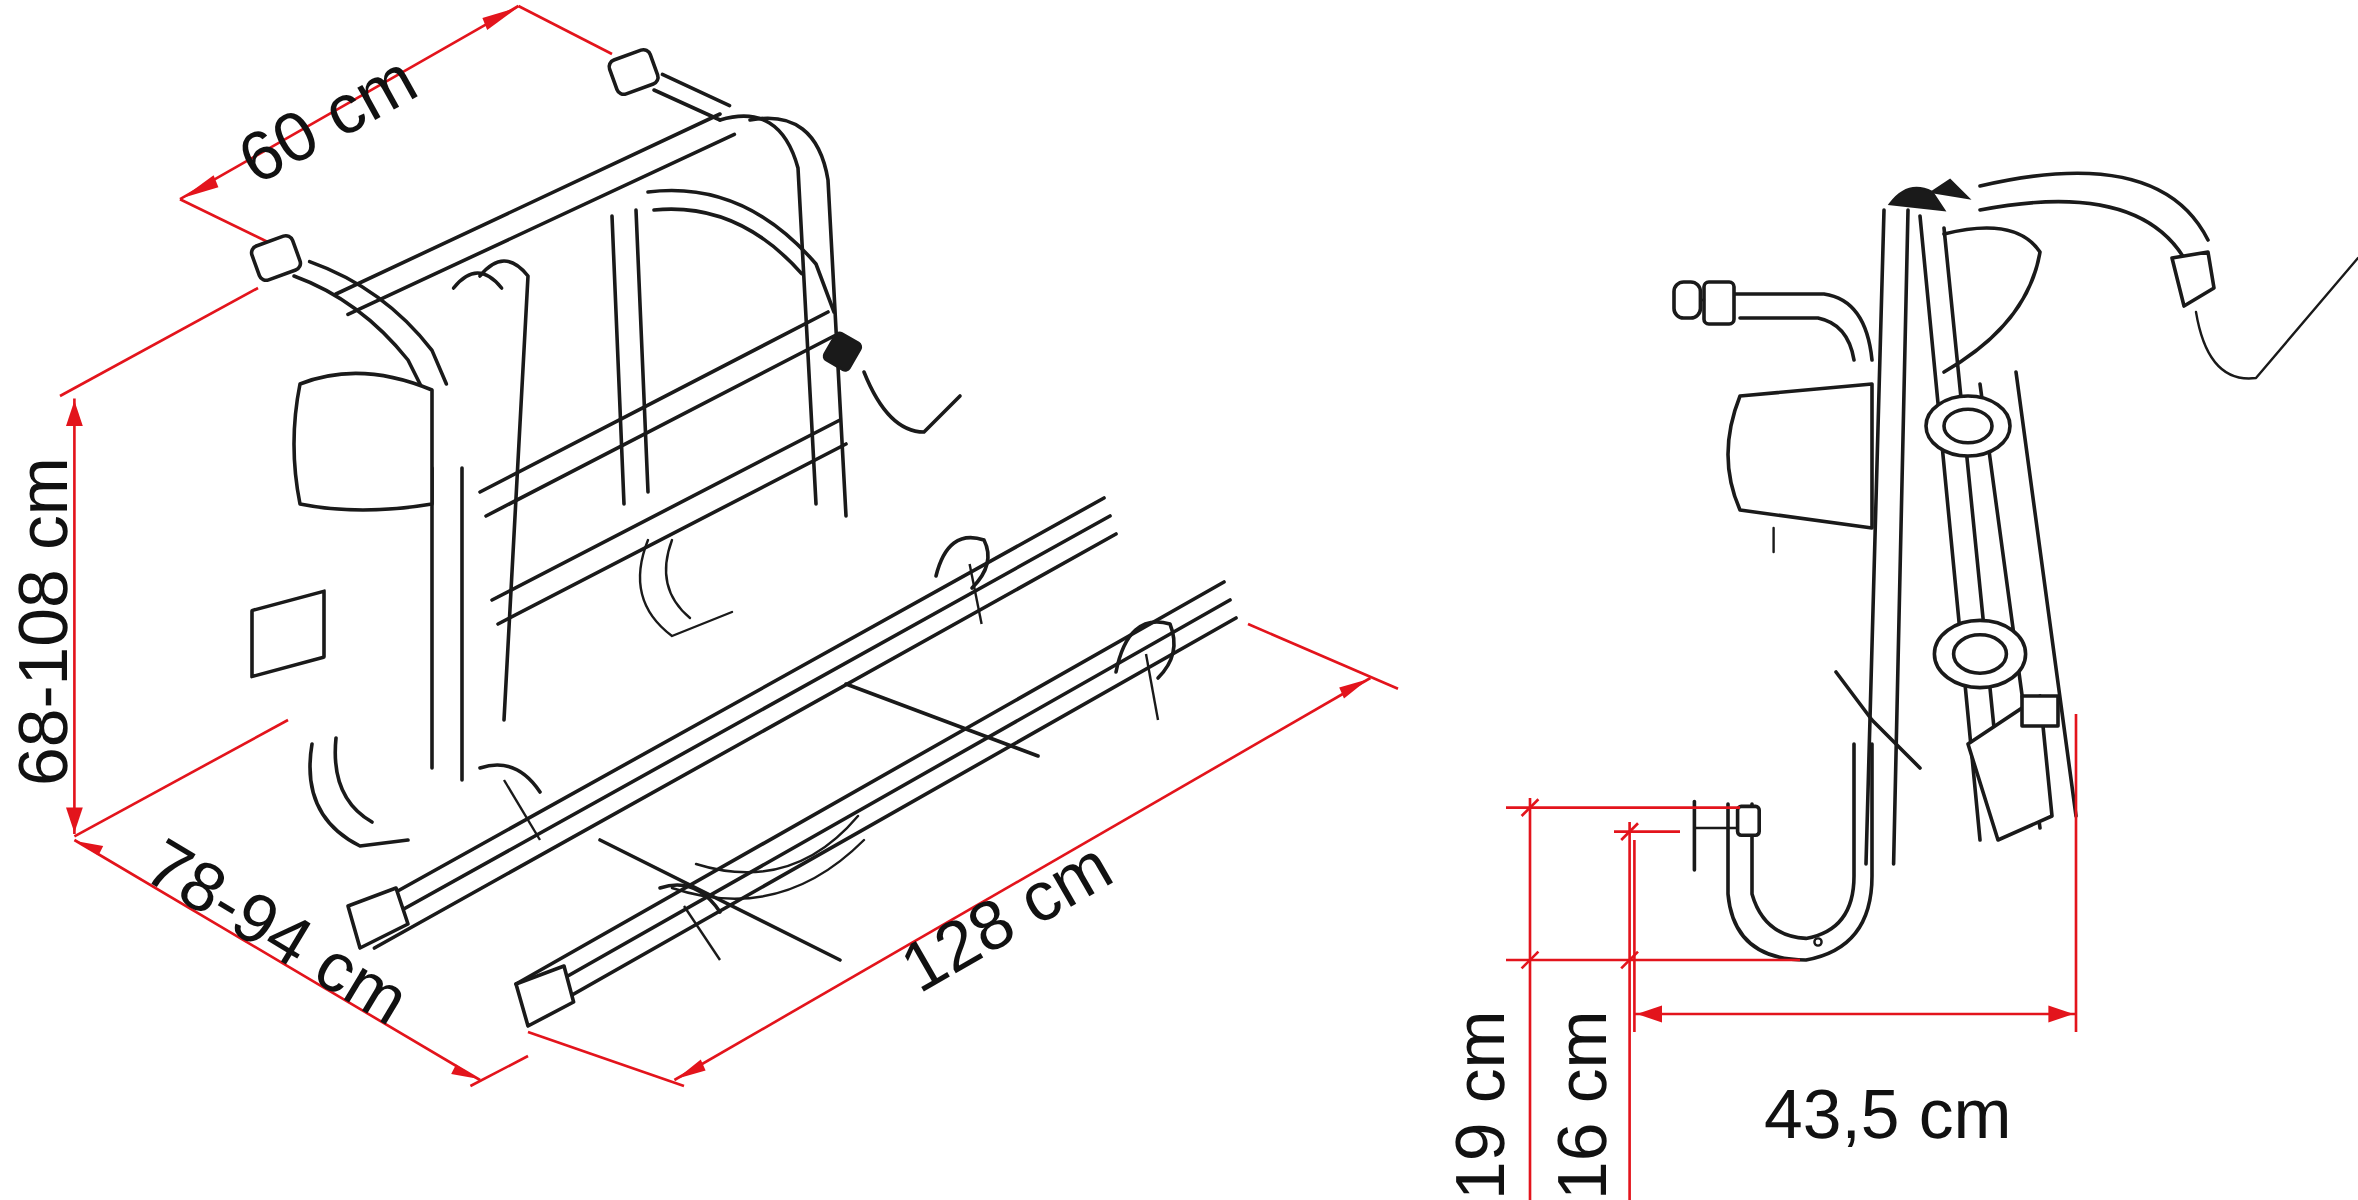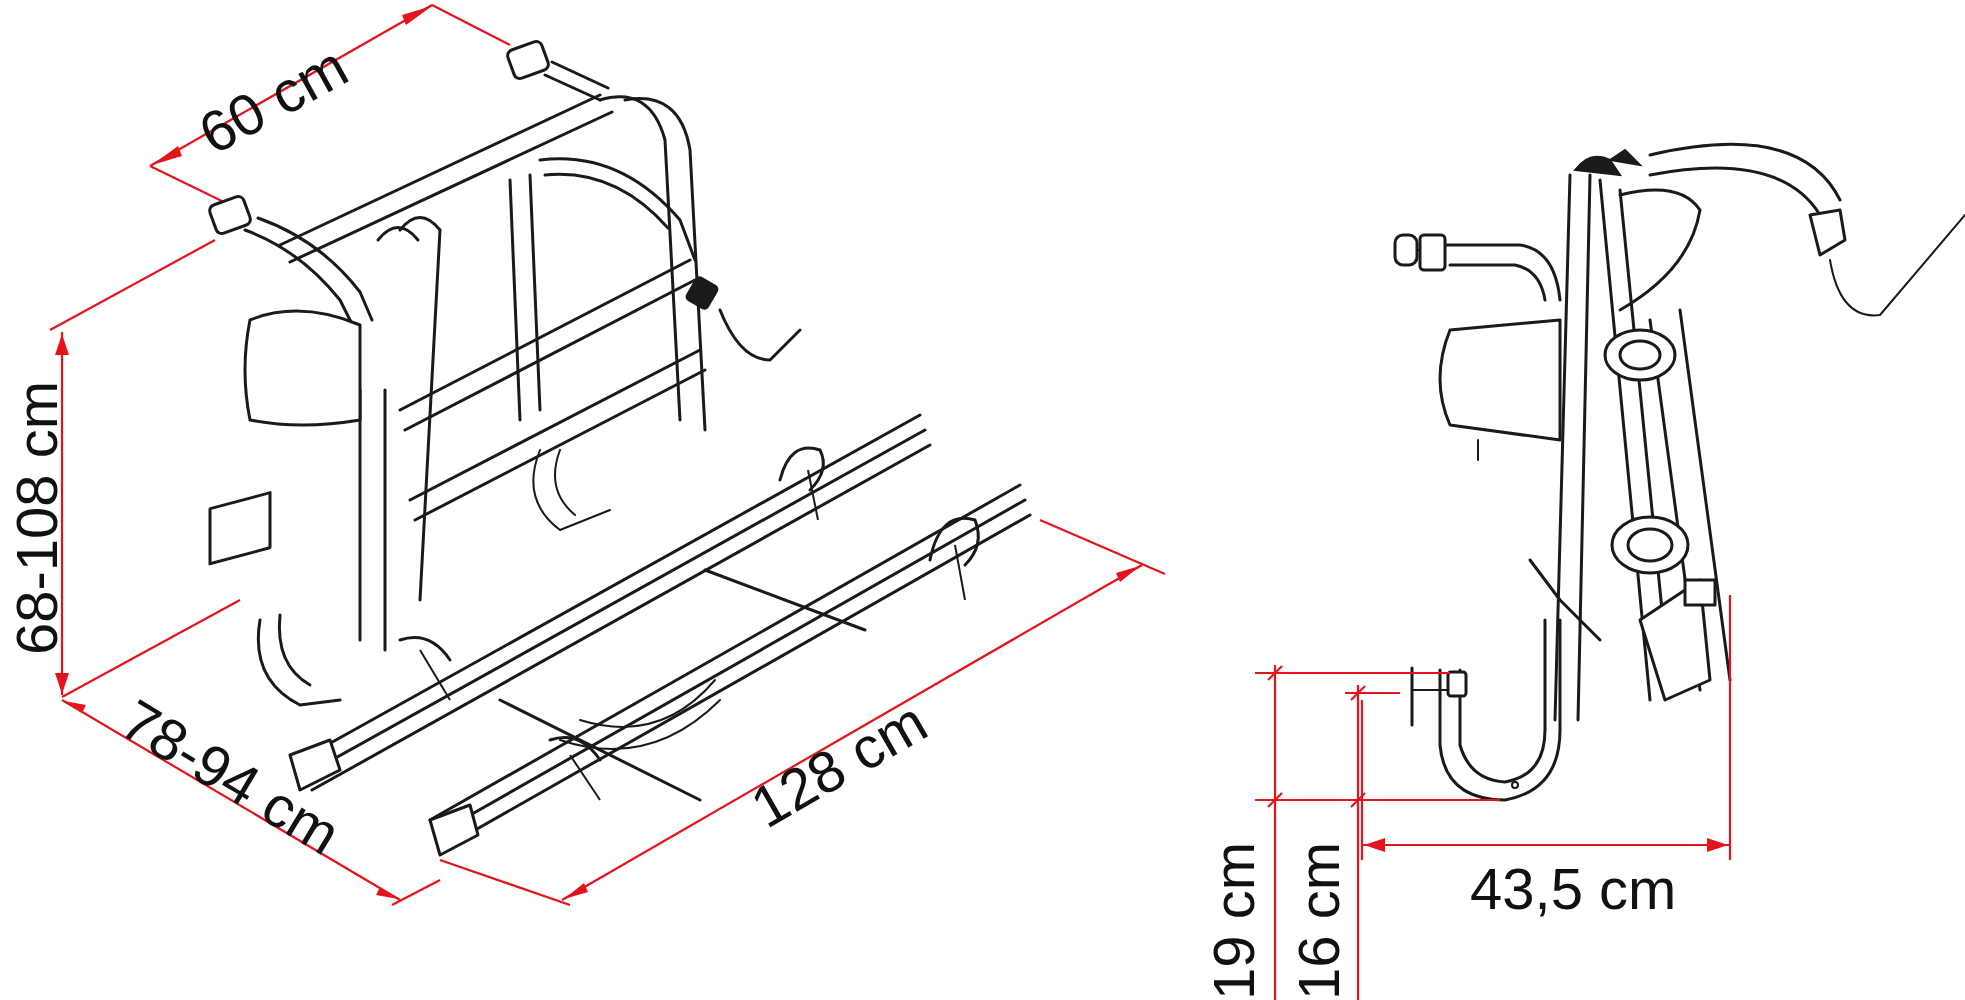--- a/index.html
+++ b/index.html
@@ -195,13 +195,13 @@
 <div class="label" style="left:8px; top:655px; transform: rotate(-90deg);">68-108 cm</div>
 
 <div class="label" style="left:142px; top:690px; transform: rotate(31deg);">78-94 cm</div>
 
 <div class="label" style="left:742px; top:787px; transform: rotate(-30deg);">128 cm</div>
 
 <div class="label" style="left:1205px; top:1000px; transform: rotate(-90deg);">19 cm</div>
 
 <div class="label" style="left:1290px; top:1000px; transform: rotate(-90deg);">16 cm</div>
 
-<div class="label" style="left:1470px; top:860px;text-align:center;">43,5 cm</div>
+<div class="label" style="left:1470px; top:900px;text-align:center;">43,5 cm</div>
 
 </body></html>

